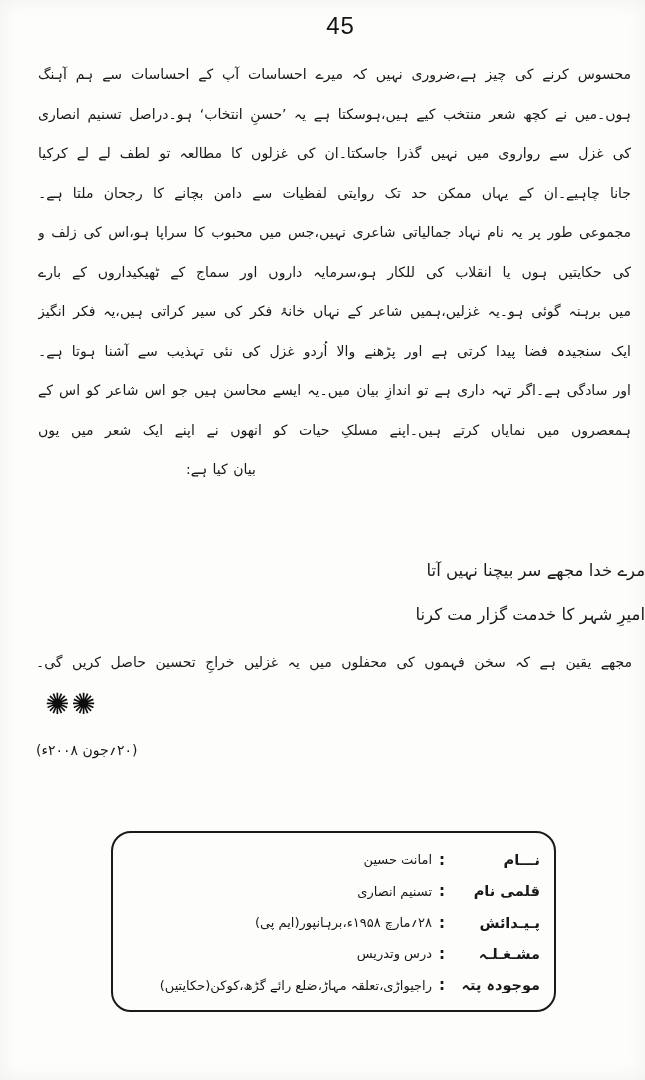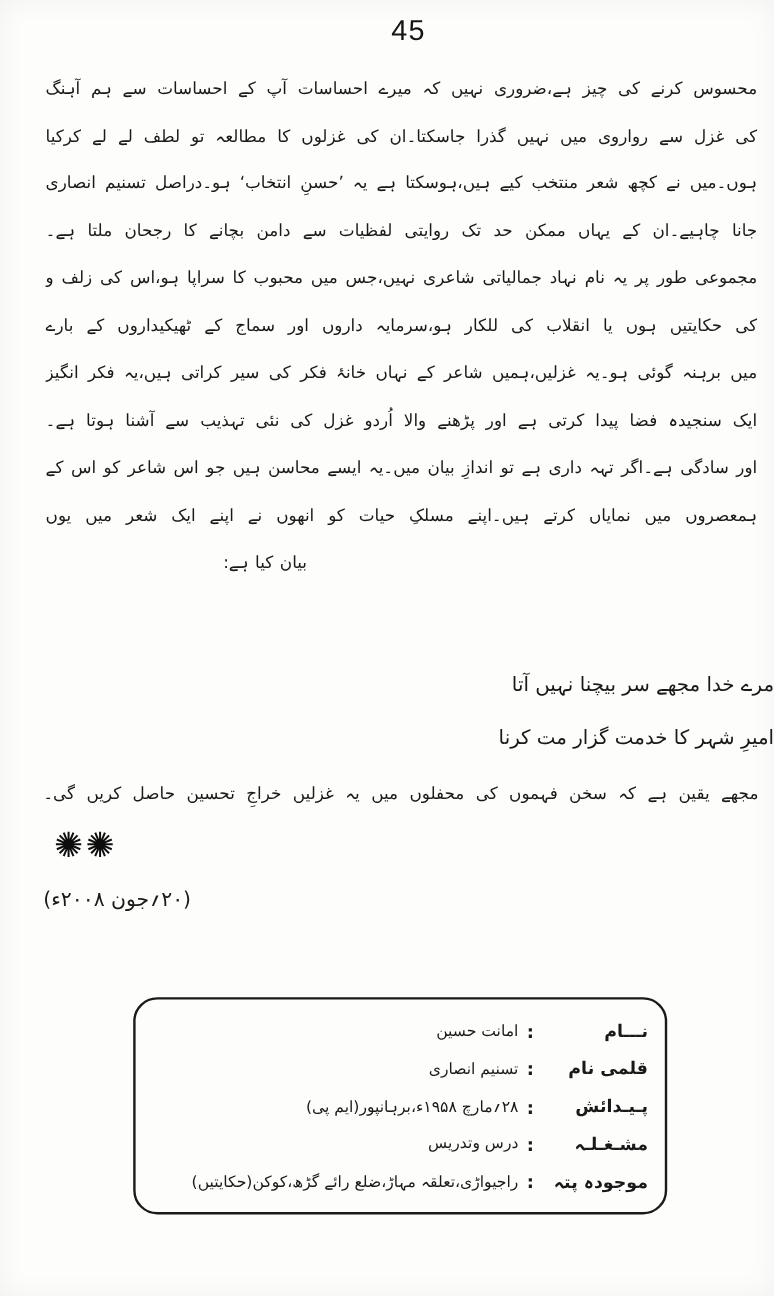--- a/index.html
+++ b/index.html
@@ -83,21 +83,21 @@
     font-size: 29px;
     letter-spacing: 2px;
     color: #0d0d0d;
     line-height: 40px;
   }
   .date-note {
     position: absolute;
     top: 735px;
     left: 36px;
     direction: rtl;
-    font-size: 17px;
+    font-size: 14px;
     line-height: 30px;
   }
   .bio-box {
     position: absolute;
     top: 831px;
     left: 111px;
     width: 445px;
     height: 181px;
     box-sizing: border-box;
     border: 2.5px solid #1a1a1a;
@@ -136,22 +136,22 @@
 </style>
 </head>
 <body>
 
 <div class="page">
 
   <div class="page-number">45</div>
 
   <div class="prose" dir="rtl">
     <div class="line">محسوس کرنے کی چیز ہے،ضروری نہیں کہ میرے احساسات آپ کے احساسات سے ہم آہنگ</div>
+    <div class="line">ہوں۔میں نے کچھ شعر منتخب کیے ہیں،ہوسکتا ہے یہ ’حسنِ انتخاب‘ ہو۔دراصل تسنیم انصاری</div>
     <div class="line">کی غزل سے رواروی میں نہیں گذرا جاسکتا۔ان کی غزلوں کا مطالعہ تو لطف لے لے کرکیا</div>
-    <div class="line">ہوں۔میں نے کچھ شعر منتخب کیے ہیں،ہوسکتا ہے یہ ’حسنِ انتخاب‘ ہو۔دراصل تسنیم انصاری</div>
     <div class="line">جانا چاہیے۔ان کے یہاں ممکن حد تک روایتی لفظیات سے دامن بچانے کا رجحان ملتا ہے۔</div>
     <div class="line">مجموعی طور پر یہ نام نہاد جمالیاتی شاعری نہیں،جس میں محبوب کا سراپا ہو،اس کی زلف و رخسار</div>
     <div class="line">کی حکایتیں ہوں یا انقلاب کی للکار ہو،سرمایہ داروں اور سماج کے ٹھیکیداروں کے بارے</div>
     <div class="line">میں برہنہ گوئی ہو۔یہ غزلیں،ہمیں شاعر کے نہاں خانۂ فکر کی سیر کراتی ہیں،یہ فکر انگیز شاعری</div>
     <div class="line">ایک سنجیدہ فضا پیدا کرتی ہے اور پڑھنے والا اُردو غزل کی نئی تہذیب سے آشنا ہوتا ہے۔</div>
     <div class="line">اور سادگی ہے۔اگر تہہ داری ہے تو اندازِ بیان میں۔یہ ایسے محاسن ہیں جو اس شاعر کو اس کے</div>
     <div class="line">ہمعصروں میں نمایاں کرتے ہیں۔اپنے مسلکِ حیات کو انھوں نے اپنے ایک شعر میں یوں</div>
     <div class="line indent">بیان کیا ہے:</div>
   </div>
 

